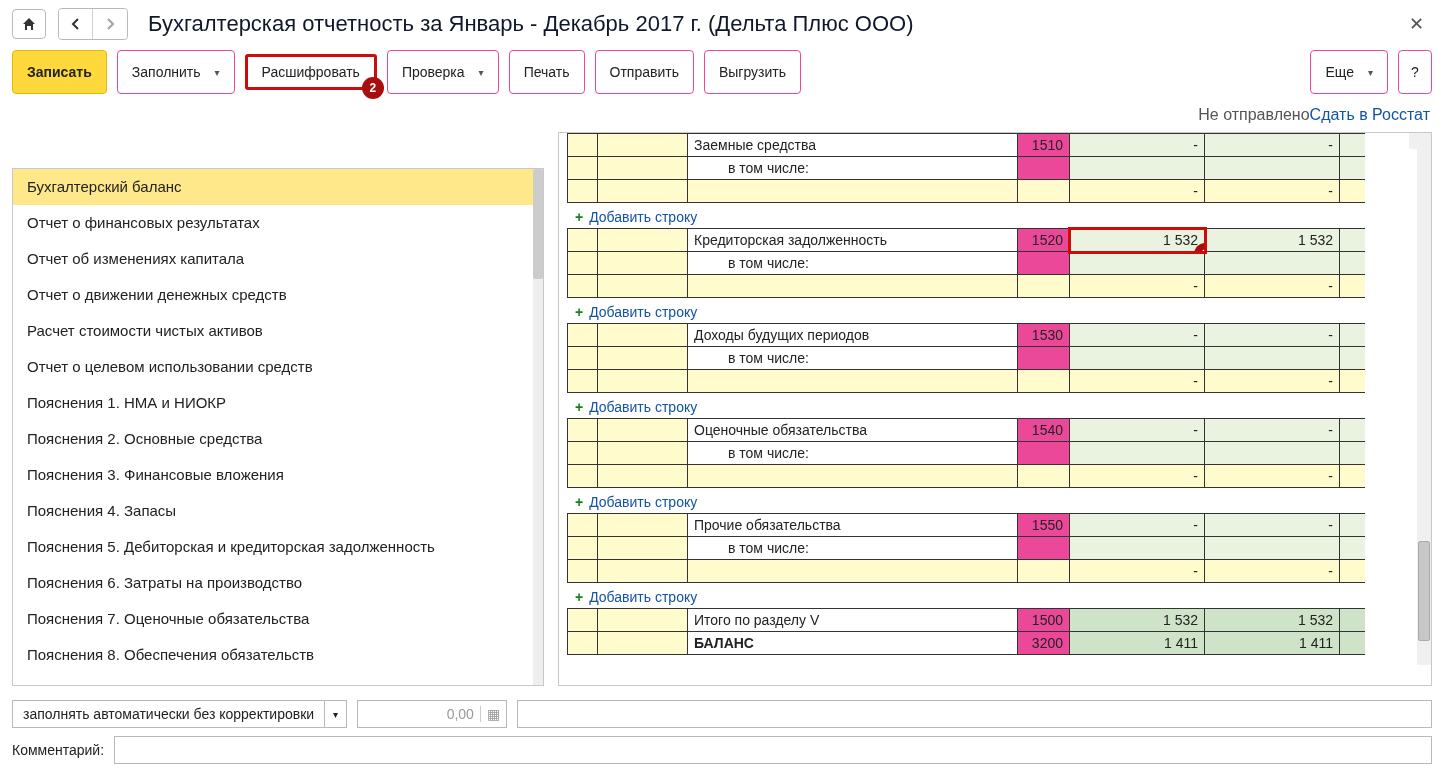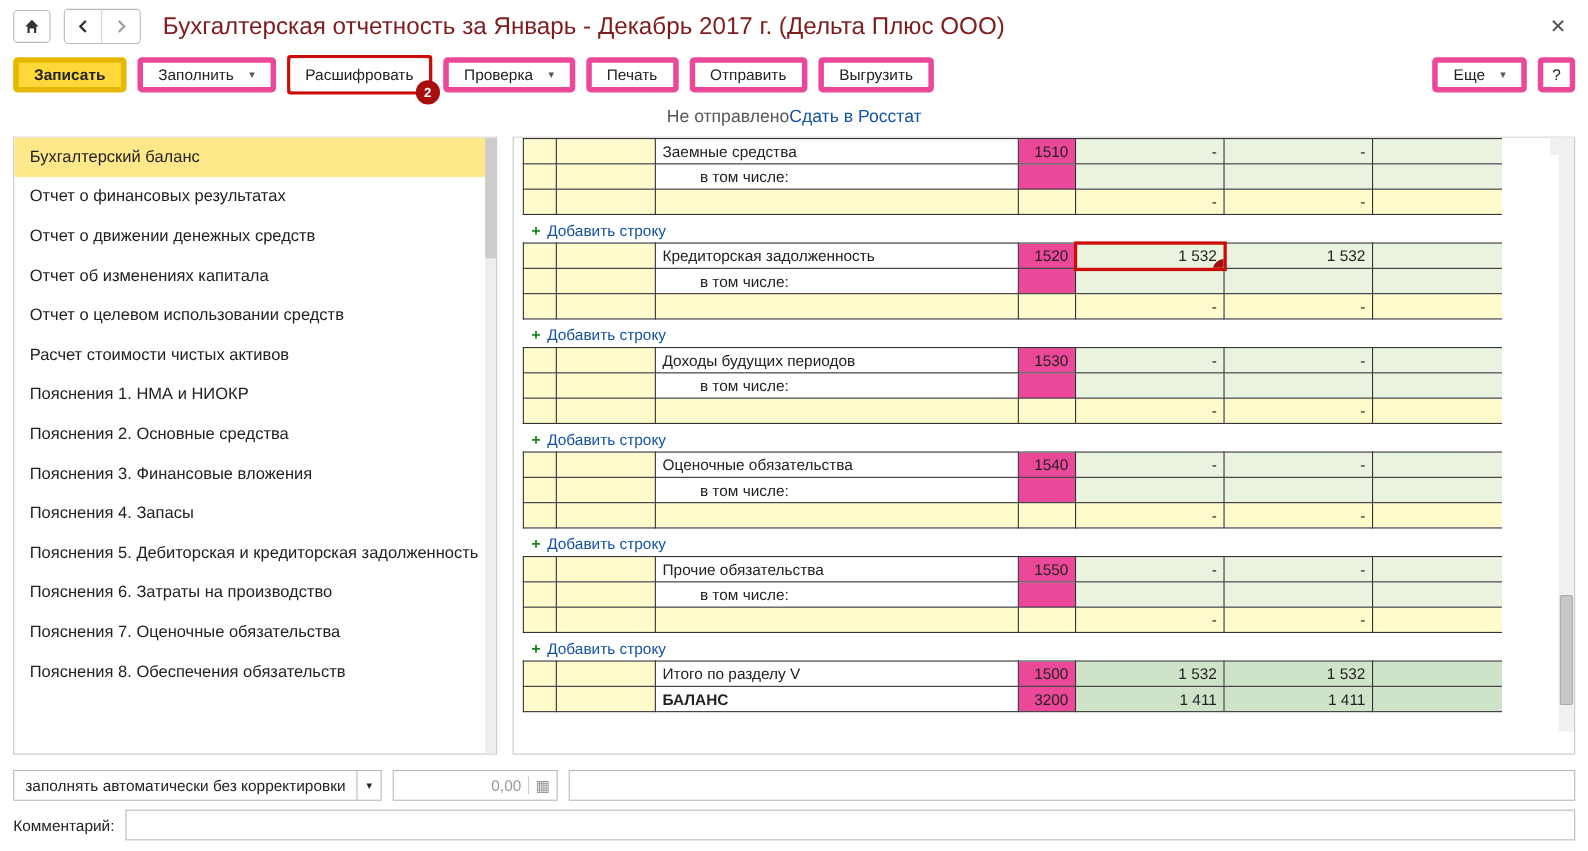--- a/index.html
+++ b/index.html
@@ -4,33 +4,33 @@
 <style>
   * { box-sizing: border-box; }
   html, body { margin:0; padding:0; font-family: Arial, sans-serif; font-size:14px; color:#222; background:#fff; }
   .app { width:1444px; height:774px; position:relative; display:flex; flex-direction:column; }
   .titlebar { display:flex; align-items:center; padding:8px 12px 4px 12px; gap:12px; }
   .home-btn, .nav-group { display:flex; align-items:center; }
   .icon-btn { border:1px solid #b9b9b9; border-radius:4px; background:#fff; height:30px; min-width:34px; display:inline-flex; align-items:center; justify-content:center; cursor:pointer; }
   .nav-group { border:1px solid #b9b9b9; border-radius:4px; overflow:hidden; }
   .nav-group .icon-btn { border:none; border-right:1px solid #d0d0d0; border-radius:0; }
   .nav-group .icon-btn:last-child { border-right:none; }
-  .title { font-size:22px; color:#7f1d1d; flex:1; text-align:left; padding-left:8px; }
+  .title { font-size:22px; color:#0f172a; flex:1; text-align:left; padding-left:8px; }
   .close-x { font-size:18px; color:#555; cursor:pointer; padding:4px 8px; }
   .toolbar { display:flex; align-items:center; gap:10px; padding:6px 12px 8px 12px; }
-  .btn { border:5px solid #ec4899; border-radius:4px; background:#fff; color:#222; height:32px; padding:0 14px; display:inline-flex; align-items:center; gap:6px; cursor:pointer; font-size:14px; }
+  .btn { border:1px solid #ec4899; border-radius:4px; background:#fff; color:#222; height:44px; padding:0 14px; display:inline-flex; align-items:center; gap:6px; cursor:pointer; font-size:14px; }
   .btn-primary { background:#ffd83b; border-color:#e6b800; font-weight:bold; }
   .btn-drop::after { content:"▾"; font-size:10px; margin-left:8px; color:#555; }
   .tb-spacer { flex:1; }
   .highlight-box { position:relative; border:3px solid #cc0b0b; border-radius:3px; padding:0; }
   .highlight-badge { position:absolute; right:-10px; bottom:-12px; width:22px; height:22px; border-radius:50%; background:#a80e0e; color:#fff; font-weight:bold; font-size:12px; display:flex; align-items:center; justify-content:center; }
-  .statusbar { display:flex; align-items:center; justify-content:center; padding:4px 14px 8px 14px; font-size:16px; color:#555; }
+  .statusbar { display:flex; align-items:center; justify-content:flex-end; padding:4px 14px 8px 14px; font-size:16px; color:#555; }
   .link { color:#1353a5; cursor:pointer; }
   .content { flex:1; display:flex; gap:14px; padding:0 12px 4px 12px; overflow:hidden; }
-  .sidebar { width:440px; border:1px solid #c8c8c8; background:#fff; overflow-y:auto; display:flex; flex-direction:column; position:relative; }
+  .sidebar { width:532px; border:1px solid #c8c8c8; background:#fff; overflow-y:auto; display:flex; flex-direction:column; position:relative;margin-top:36px; }
   .sidebar-scroll { position:absolute; right:0; top:0; bottom:0; width:10px; background:#eee; }
   .sidebar-thumb { position:absolute; right:0; top:0; width:10px; height:110px; background:#ccc; border-radius:2px; }
   .side-item { padding:9px 14px; font-size:15px; cursor:pointer; border-bottom:1px solid #fff0; }
   .side-item.active { background:#ffe88a; }
   .main { flex:1; border:1px solid #c8c8c8; display:flex; flex-direction:row; overflow:hidden; position:relative;gap:44px; }
   .main-body { flex:1; overflow:auto; padding:0 24px 0 8px; }
   .main-scroll { position:absolute; right:0; top:0; bottom:20px; width:14px; background:#f0f0f0; }
   .main-thumb { position:absolute; right:1px; bottom:24px; width:12px; height:100px; background:#c7c7c7; border:1px solid #aaa; border-radius:2px; }
   .hbar { height:16px; background:#f0f0f0; display:flex; align-items:center; }
   .hthumb { margin-left:20px; height:10px; width:calc(100% - 60px); background:#d8d8d8; border:1px solid #bbb; border-radius:2px; }
@@ -109,24 +109,24 @@
 
   <div class="statusbar">
     <span>Не отправлено</span>
     <span class="link">Сдать в Росстат</span>
   </div>
 
   <div class="content">
     <div class="sidebar">
       <div class="side-item active">Бухгалтерский баланс</div>
       <div class="side-item">Отчет о финансовых результатах</div>
+      <div class="side-item">Отчет об изменениях капитала</div>
       <div class="side-item">Отчет о движении денежных средств</div>
-      <div class="side-item">Отчет об изменениях капитала</div>
+      <div class="side-item">Расчет стоимости чистых активов</div>
       <div class="side-item">Отчет о целевом использовании средств</div>
-      <div class="side-item">Расчет стоимости чистых активов</div>
       <div class="side-item">Пояснения 1. НМА и НИОКР</div>
       <div class="side-item">Пояснения 2. Основные средства</div>
       <div class="side-item">Пояснения 3. Финансовые вложения</div>
       <div class="side-item">Пояснения 4. Запасы</div>
       <div class="side-item">Пояснения 5. Дебиторская и кредиторская задолженность</div>
       <div class="side-item">Пояснения 6. Затраты на производство</div>
       <div class="side-item">Пояснения 7. Оценочные обязательства</div>
       <div class="side-item">Пояснения 8. Обеспечения обязательств</div>
       <div class="sidebar-scroll">
           <div class="sidebar-thumb"></div>

